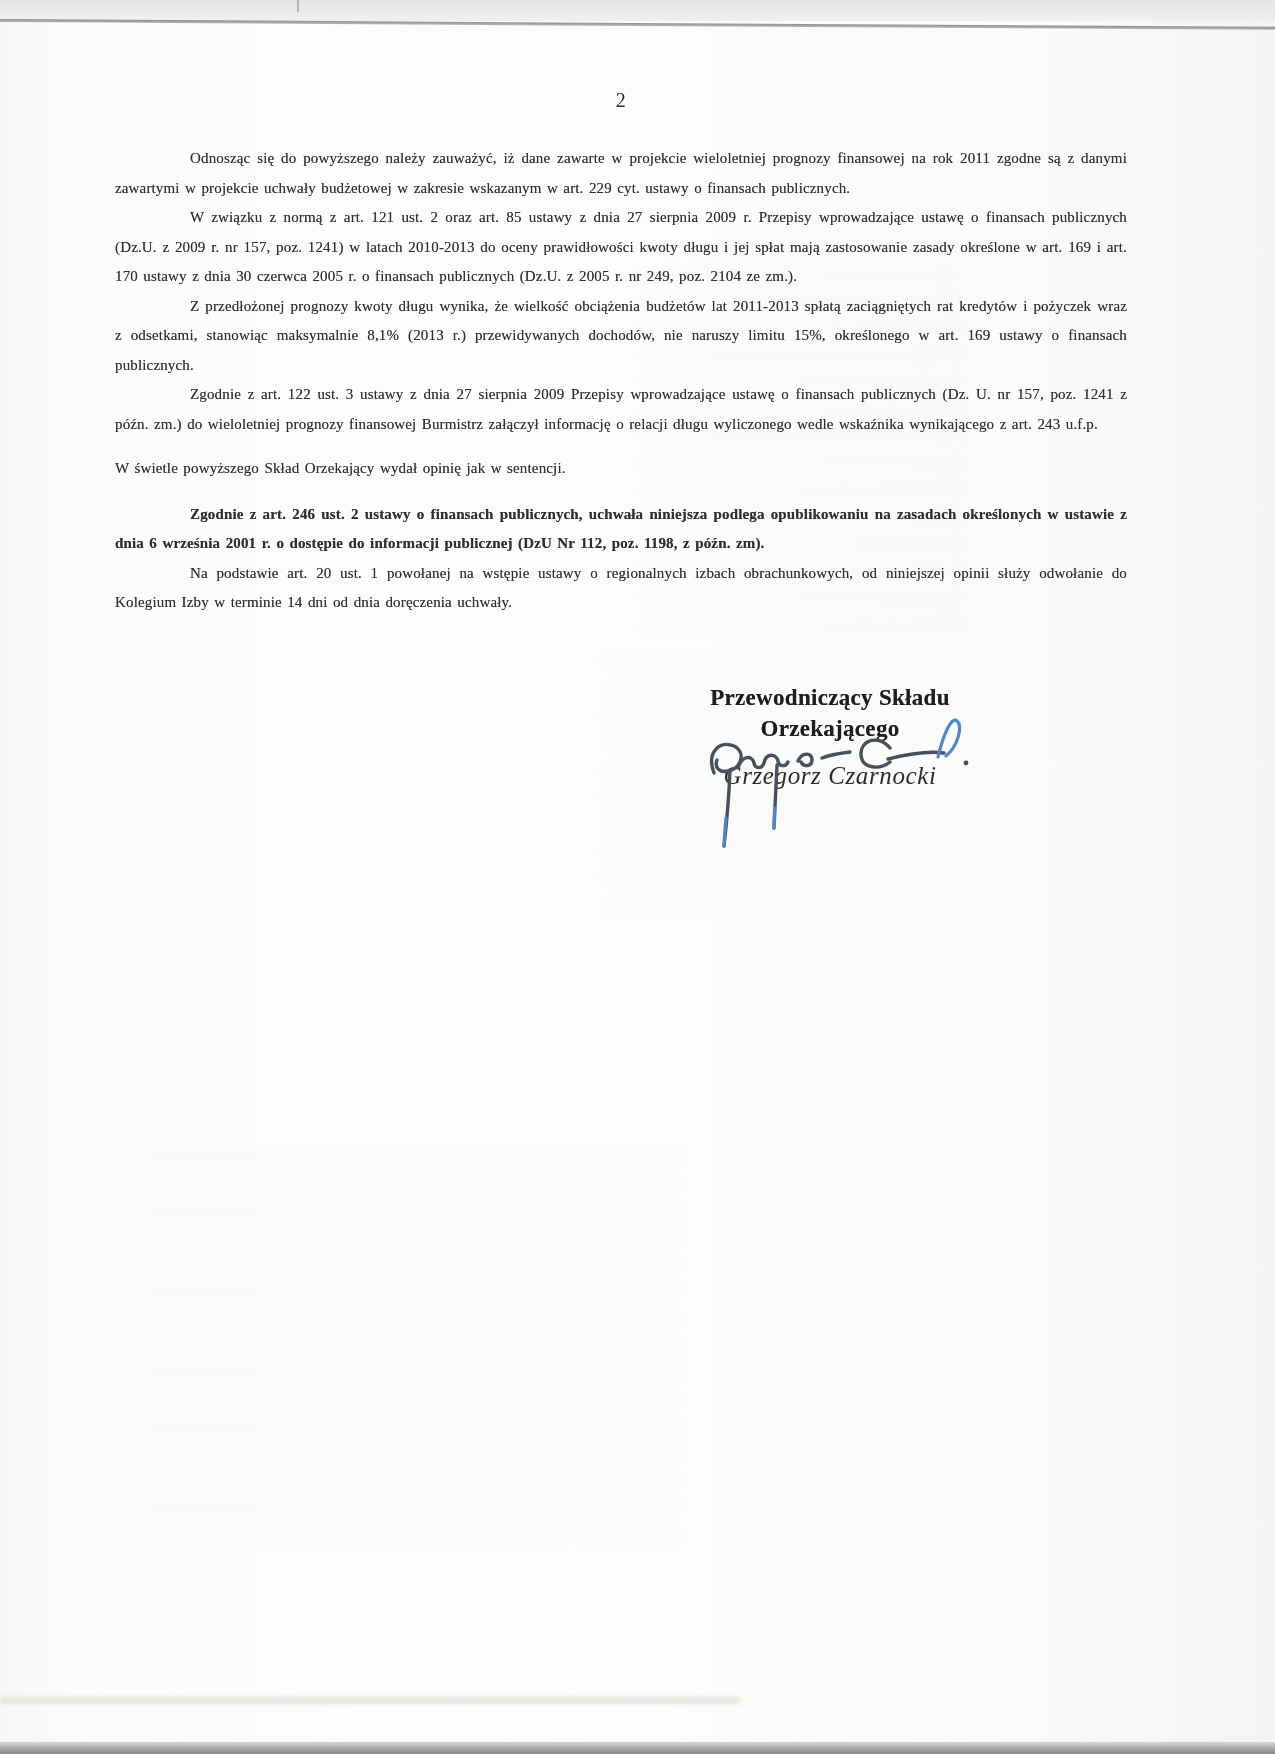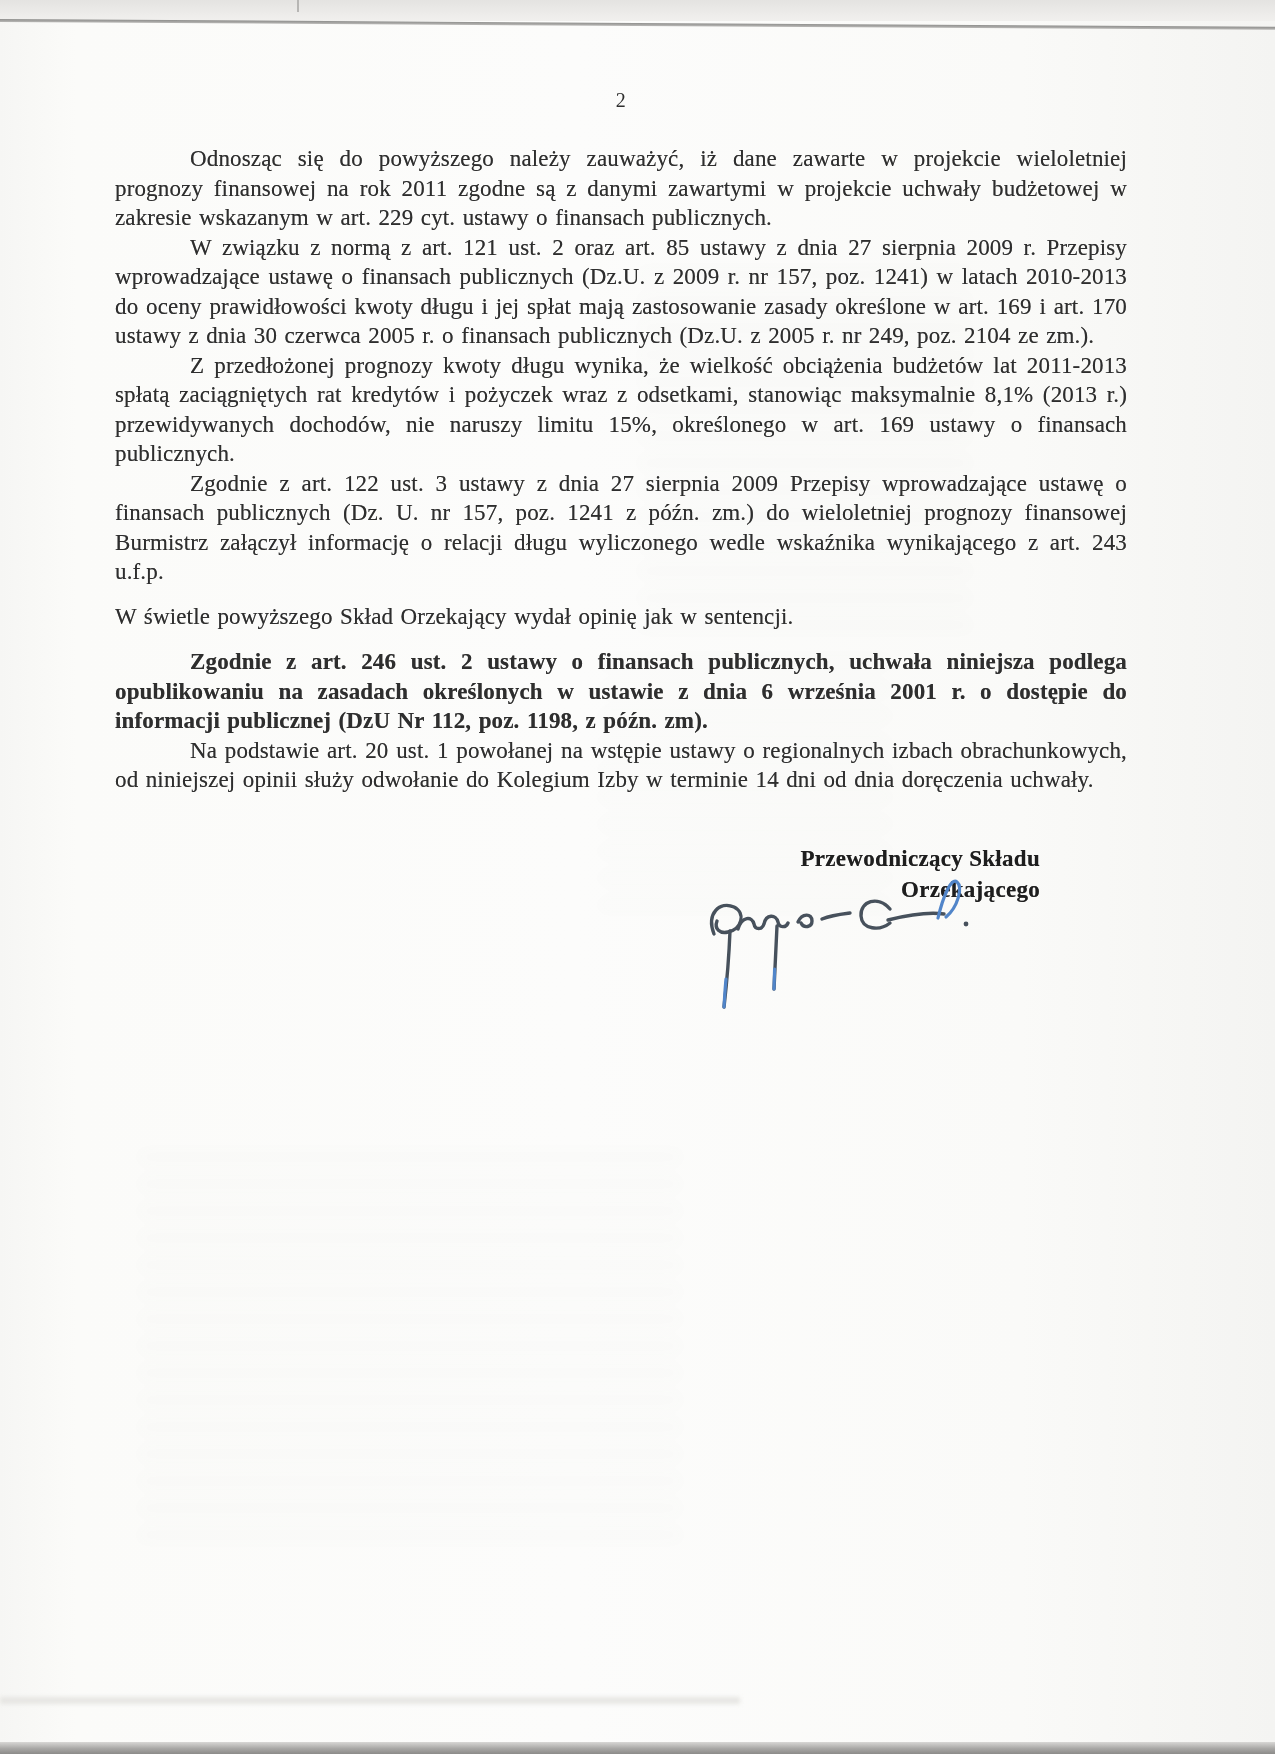--- a/index.html
+++ b/index.html
@@ -55,39 +55,39 @@
     position:absolute;top:0;left:0;width:1275px;height:1754px;
     padding:86px 148px 0 115px;
   }
   .page-number{
     text-align:center;
     font-size:20px;line-height:28px;
     margin-bottom:30px;
     letter-spacing:.5px;
   }
   .para{
-    font-size:23px;line-height:29.5px;
+    font-size:15px;line-height:29.5px;
     text-align:justify;
     text-indent:75px;
     word-spacing:1.5px;
     letter-spacing:.15px;
     text-shadow:0 0 .4px rgba(45,45,45,.55);
   }
   .para.no-indent{text-indent:0;}
   .para.gap-sm{margin-top:15px;}
   .para.gap-md{margin-top:16px;font-weight:bold;}
   .para.gap-lg{}
 
   
   .signature{
     position:relative;
     width:420px;
     margin-left:505px;
-    margin-top:48px;
-    text-align:right;
+    margin-top:64px;
+    text-align:center;
   }
   .sig-title{
     font-weight:bold;
     font-size:23px;line-height:31px;
     color:#1e1e1e;
     letter-spacing:.3px;
     text-shadow:0 0 .5px rgba(20,20,20,.6);
   }
   .sig-name{
     font-style:italic;
@@ -122,20 +122,21 @@
   <p class="para">W związku z normą z art. 121 ust. 2 oraz art. 85 ustawy z dnia 27 sierpnia 2009 r. Przepisy wprowadzające ustawę o finansach publicznych (Dz.U. z 2009 r. nr 157, poz. 1241) w latach 2010-2013 do oceny prawidłowości kwoty długu i jej spłat mają zastosowanie zasady określone w art. 169 i art. 170 ustawy z dnia 30 czerwca 2005 r. o finansach publicznych (Dz.U. z 2005 r. nr 249, poz. 2104 ze zm.).</p>
   <p class="para">Z przedłożonej prognozy kwoty długu wynika, że wielkość obciążenia budżetów lat 2011-2013 spłatą zaciągniętych rat kredytów i pożyczek wraz z odsetkami,  stanowiąc maksymalnie 8,1%  (2013 r.) przewidywanych dochodów, nie naruszy limitu 15%, określonego w art. 169 ustawy o finansach publicznych.</p>
   <p class="para">Zgodnie z art. 122 ust. 3 ustawy z dnia 27 sierpnia 2009 Przepisy wprowadzające ustawę o finansach publicznych (Dz. U. nr 157, poz. 1241 z późn. zm.) do wieloletniej prognozy finansowej Burmistrz załączył informację o relacji długu wyliczonego wedle wskaźnika wynikającego z art. 243 u.f.p.</p>
   <p class="para no-indent gap-sm">W świetle powyższego Skład Orzekający wydał opinię jak w sentencji.</p>
   <p class="para gap-md">Zgodnie z art. 246 ust. 2 ustawy o finansach publicznych, uchwała niniejsza podlega opublikowaniu na zasadach określonych w ustawie z dnia 6 września 2001 r. o dostępie do informacji publicznej (DzU Nr 112, poz. 1198, z późn. zm).</p>
   <p class="para gap-lg">Na podstawie art. 20 ust. 1 powołanej na wstępie ustawy o regionalnych izbach obrachunkowych, od niniejszej opinii służy odwołanie do Kolegium Izby w terminie 14 dni od dnia doręczenia uchwały.</p>
 
   <div class="signature">
     <div class="sig-title">Przewodniczący Składu</div>
     <div class="sig-title">Orzekającego</div>
+    <div class="sig-name">Grzegorz Czarnocki</div>
 
     <svg class="sig-scrawl" viewBox="0 0 380 150" fill="none" xmlns="http://www.w3.org/2000/svg">
 
       <g stroke="var(--signature-ink-dark)" stroke-width="3.4" stroke-linecap="round" stroke-linejoin="round">
         <path d="M 64 65 C 56 44 70 32 84 38 C 96 44 92 60 78 63 C 70 65 64 60 67 52"></path>
         <path d="M 88 60 C 92 47 102 47 104 55 C 105 61 112 61 114 55 C 116 45 126 45 128 53 C 129 59 136 59 138 54"></path>
         <path d="M 148 53 C 152 44 162 44 162 52 C 162 58 154 60 151 54"></path>
         <path d="M 172 50 C 182 46 192 45 200 44"></path>
         <path d="M 80 62 C 79 88 77 112 74 138"></path>
         <path d="M 127 57 C 126 80 125 100 124 120"></path>

